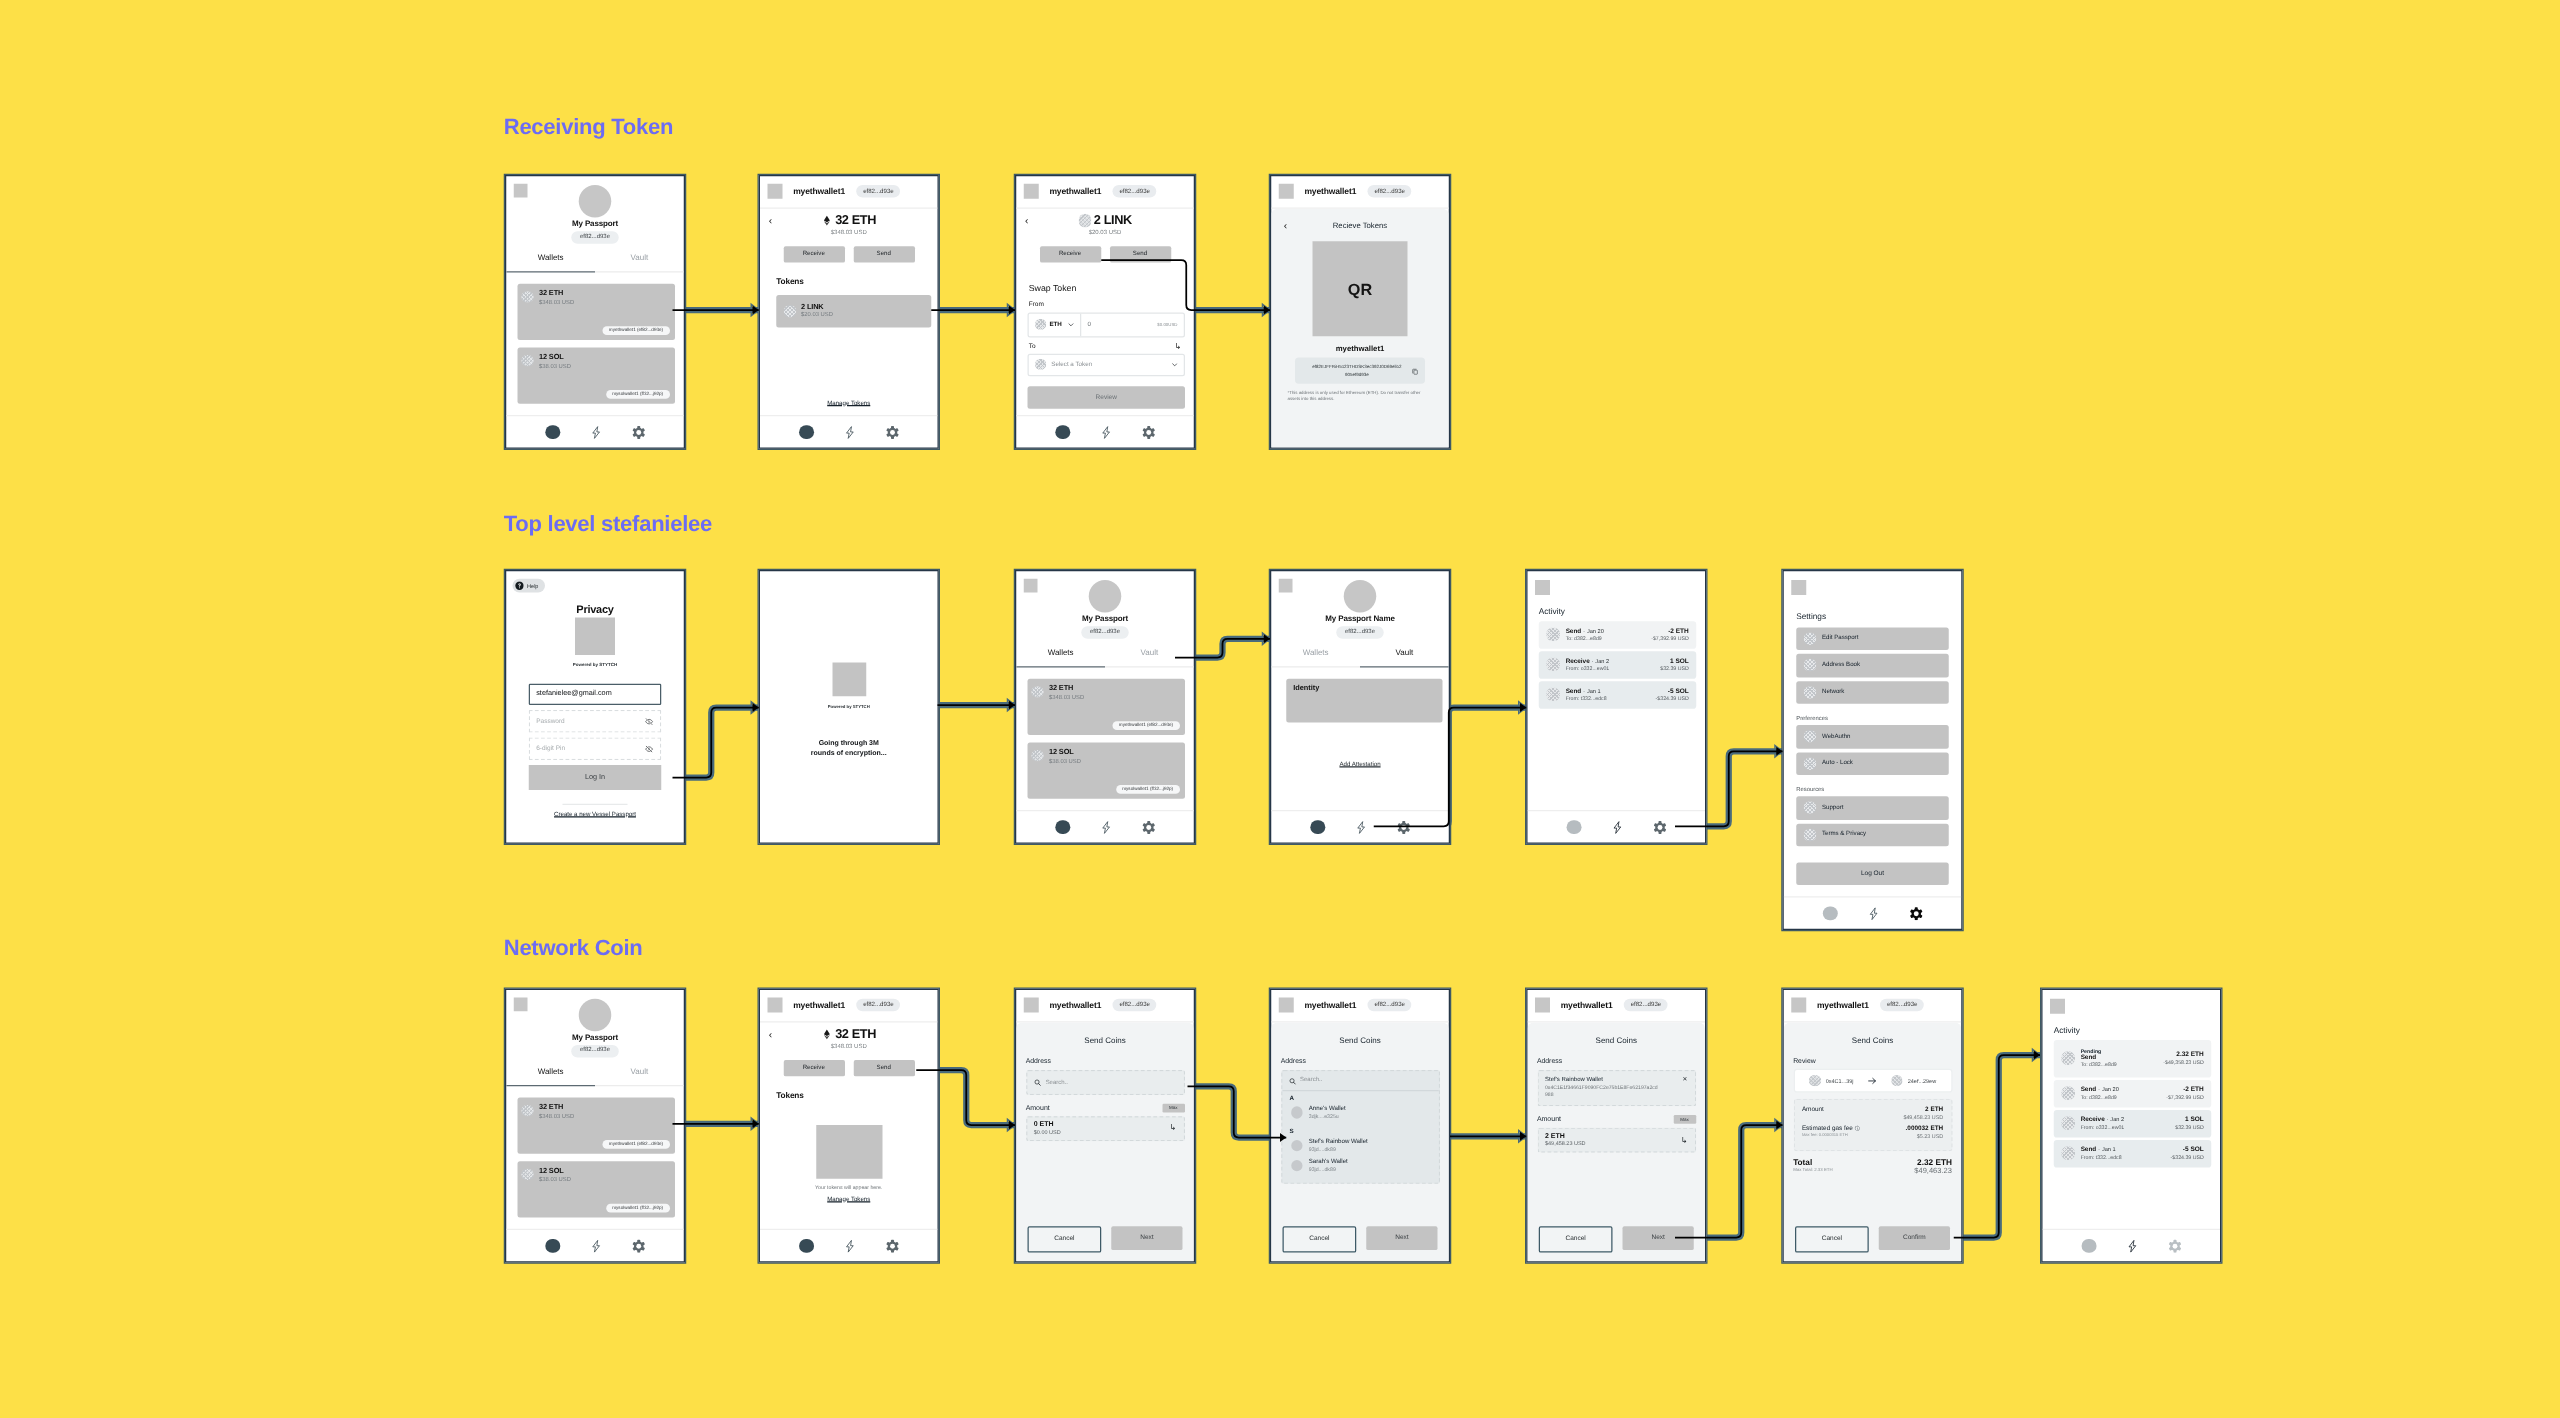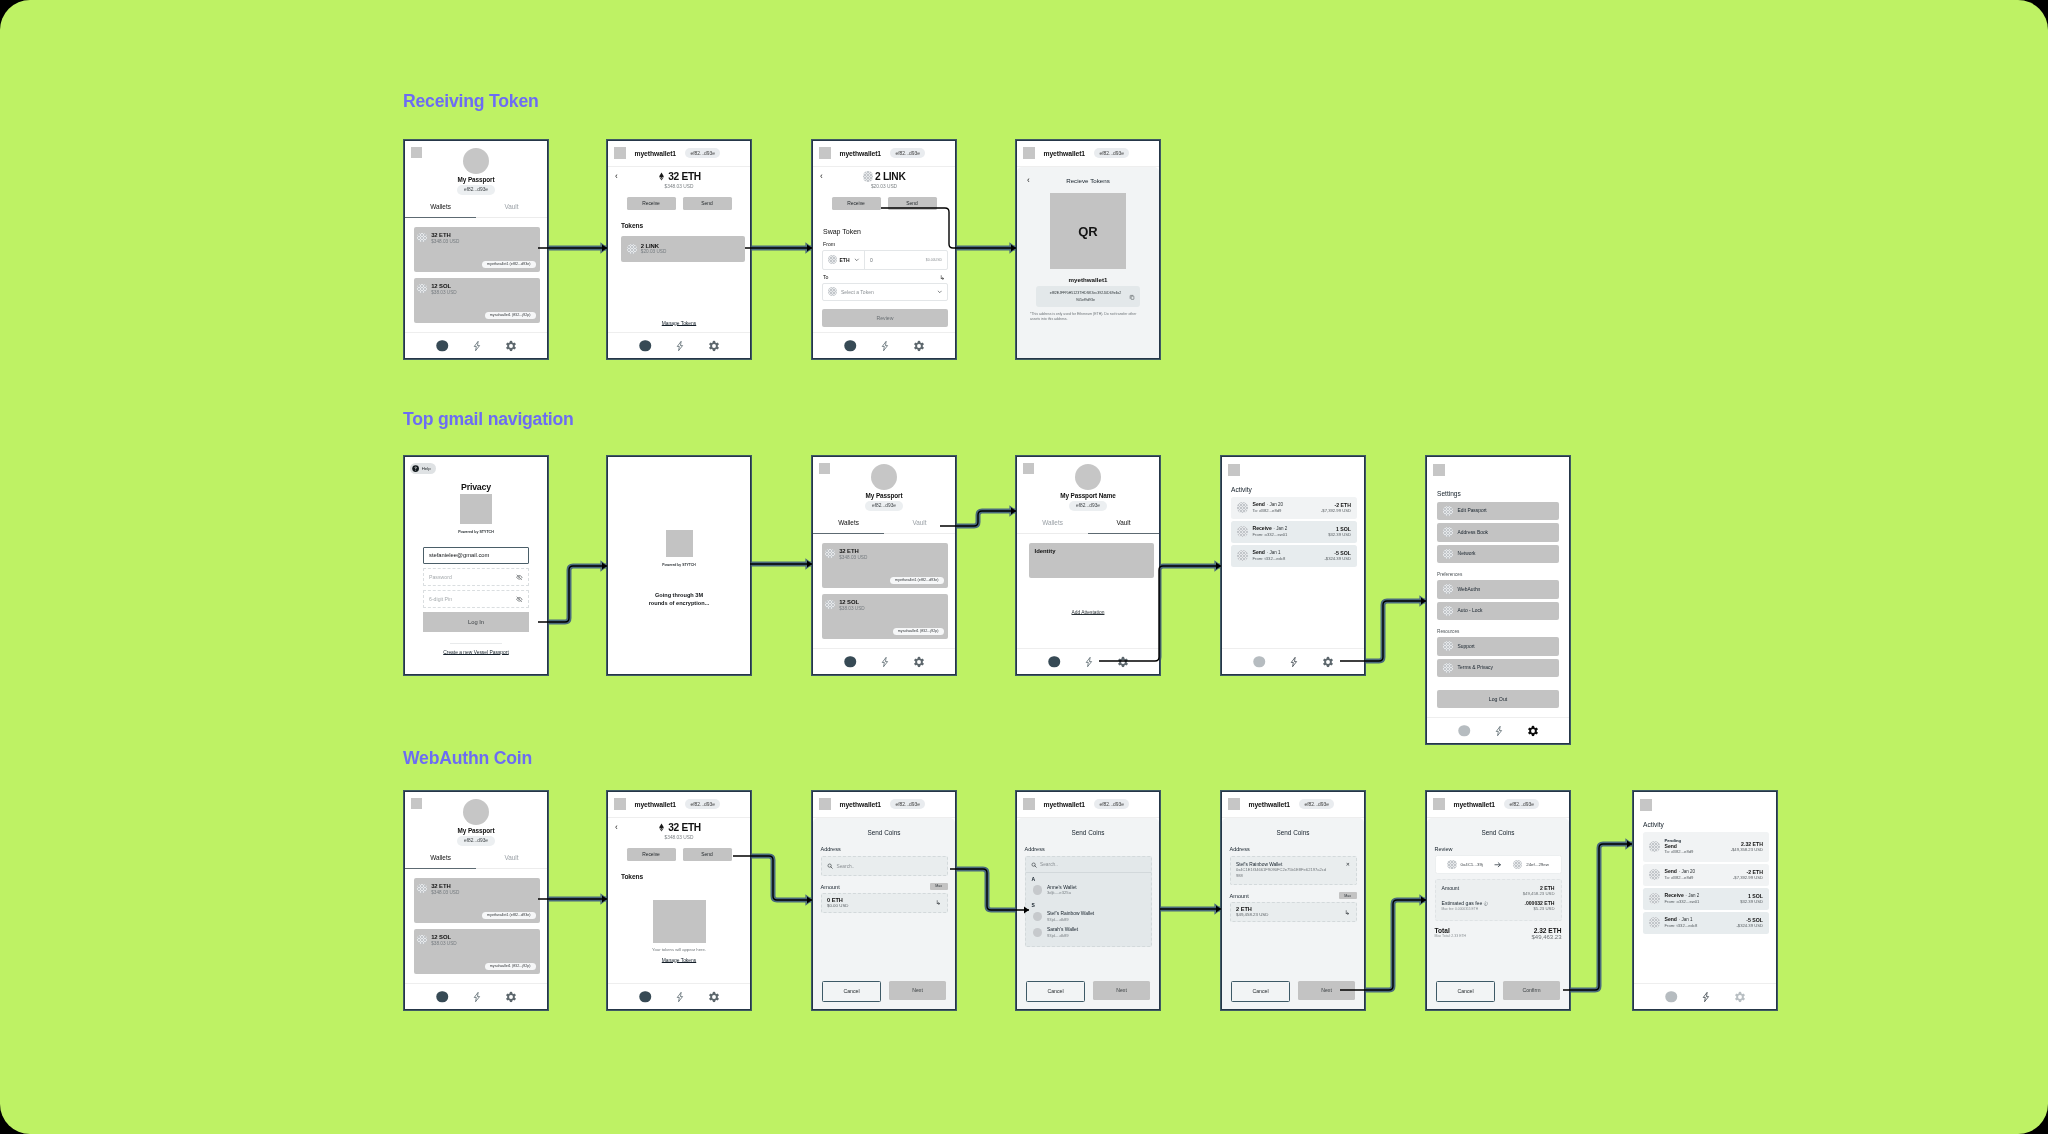--- a/index.html
+++ b/index.html
@@ -1,17 +1,17 @@
 <!DOCTYPE html>
 <html><head>
 <meta charset="utf-8">
 <style>
   html,body{margin:0;padding:0;background:#000;width:2048px;height:1134px;overflow:hidden;}
   body{font-family:"Liberation Sans",sans-serif;}
-  #canvas{position:relative;width:2048px;height:1134px;background:#bef264;border-radius:30px;}
+  #canvas{position:relative;width:2048px;height:1134px;background:#fde047;}
   *{text-decoration-thickness:0.5px;text-underline-offset:0px;}
   .sec-title{position:absolute;color:#6C6CF4;font-size:17.6px;font-weight:700;white-space:nowrap;letter-spacing:-0.2px;}
   .phone{position:absolute;z-index:2;background:#fff;border:1px solid #253647;box-shadow:0 0 0 1px #3f5a64;box-sizing:border-box;overflow:hidden;
          display:flex;flex-direction:column;color:#111;width:144px;height:219px;}
   .hdr{display:flex;align-items:center;height:24px;padding:0 0 1px 6px;gap:9px;border-bottom:1px solid #eeeeee;flex:0 0 auto;}
   .logo-sq{width:11.5px;height:11.5px;background:#c6c6c6;flex:0 0 auto;}
   .hdr-name{font-size:6.8px;font-weight:700;letter-spacing:-0.1px;}
   .pill{background:#e9ecef;border-radius:8px;padding:2.4px 5.5px;font-size:4.9px;color:#3b3b3b;}
   .prof{display:flex;flex-direction:column;align-items:center;flex:0 0 auto;position:relative;}
   .logo-abs{position:absolute;left:6px;top:5.7px;width:11px;height:11px;background:#c6c6c6;}
@@ -88,22 +88,22 @@
 <path d="M950 869 H983 Q987 869 987 873 V906 Q987 910 991 910 H1029" fill="none" stroke="#4a6b7c" stroke-width="5.0" stroke-linejoin="round" stroke-linecap="butt"></path>
 <path d="M1029 910 l-6 -4.6 v9.2 z" fill="none" stroke="#4a6b7c" stroke-width="1.2" stroke-linejoin="miter"></path>
 <path d="M1160 909 H1221" fill="none" stroke="#4a6b7c" stroke-width="5.0" stroke-linejoin="round" stroke-linecap="butt"></path>
 <path d="M1221 909 l-6 -4.6 v9.2 z" fill="none" stroke="#4a6b7c" stroke-width="1.2" stroke-linejoin="miter"></path>
 <path d="M1340 990 H1389 Q1393 990 1393 986 V904 Q1393 900 1397 900 H1426" fill="none" stroke="#4a6b7c" stroke-width="5.0" stroke-linejoin="round" stroke-linecap="butt"></path>
 <path d="M1426 900 l-6 -4.6 v9.2 z" fill="none" stroke="#4a6b7c" stroke-width="1.2" stroke-linejoin="miter"></path>
 <path d="M1563 990 H1595 Q1599 990 1599 986 V848 Q1599 844 1603 844 H1632" fill="none" stroke="#4a6b7c" stroke-width="5.0" stroke-linejoin="round" stroke-linecap="butt"></path>
 <path d="M1632 844 l-6 -4.6 v9.2 z" fill="none" stroke="#4a6b7c" stroke-width="1.2" stroke-linejoin="miter"></path>
 </svg>
 <div class="sec-title" style="left:403px;top:91px">Receiving Token</div>
-<div class="sec-title" style="left:403px;top:409px">Top gmail navigation</div>
-<div class="sec-title" style="left:403px;top:748px">WebAuthn Coin</div>
+<div class="sec-title" style="left:403px;top:409px">Top level stefanielee</div>
+<div class="sec-title" style="left:403px;top:748px">Network Coin</div>
 <div class="phone" style="left:404px;top:140px">
       <div class="prof">
         <div class="logo-abs"></div>
         <div class="avatar"></div>
         <div class="prof-name">My Passport</div>
         <div class="prof-pill">ef82...d93e</div>
         <div class="tabs">
           <div class="tab on">Wallets</div>
           <div class="tab">Vault</div>
         </div>

